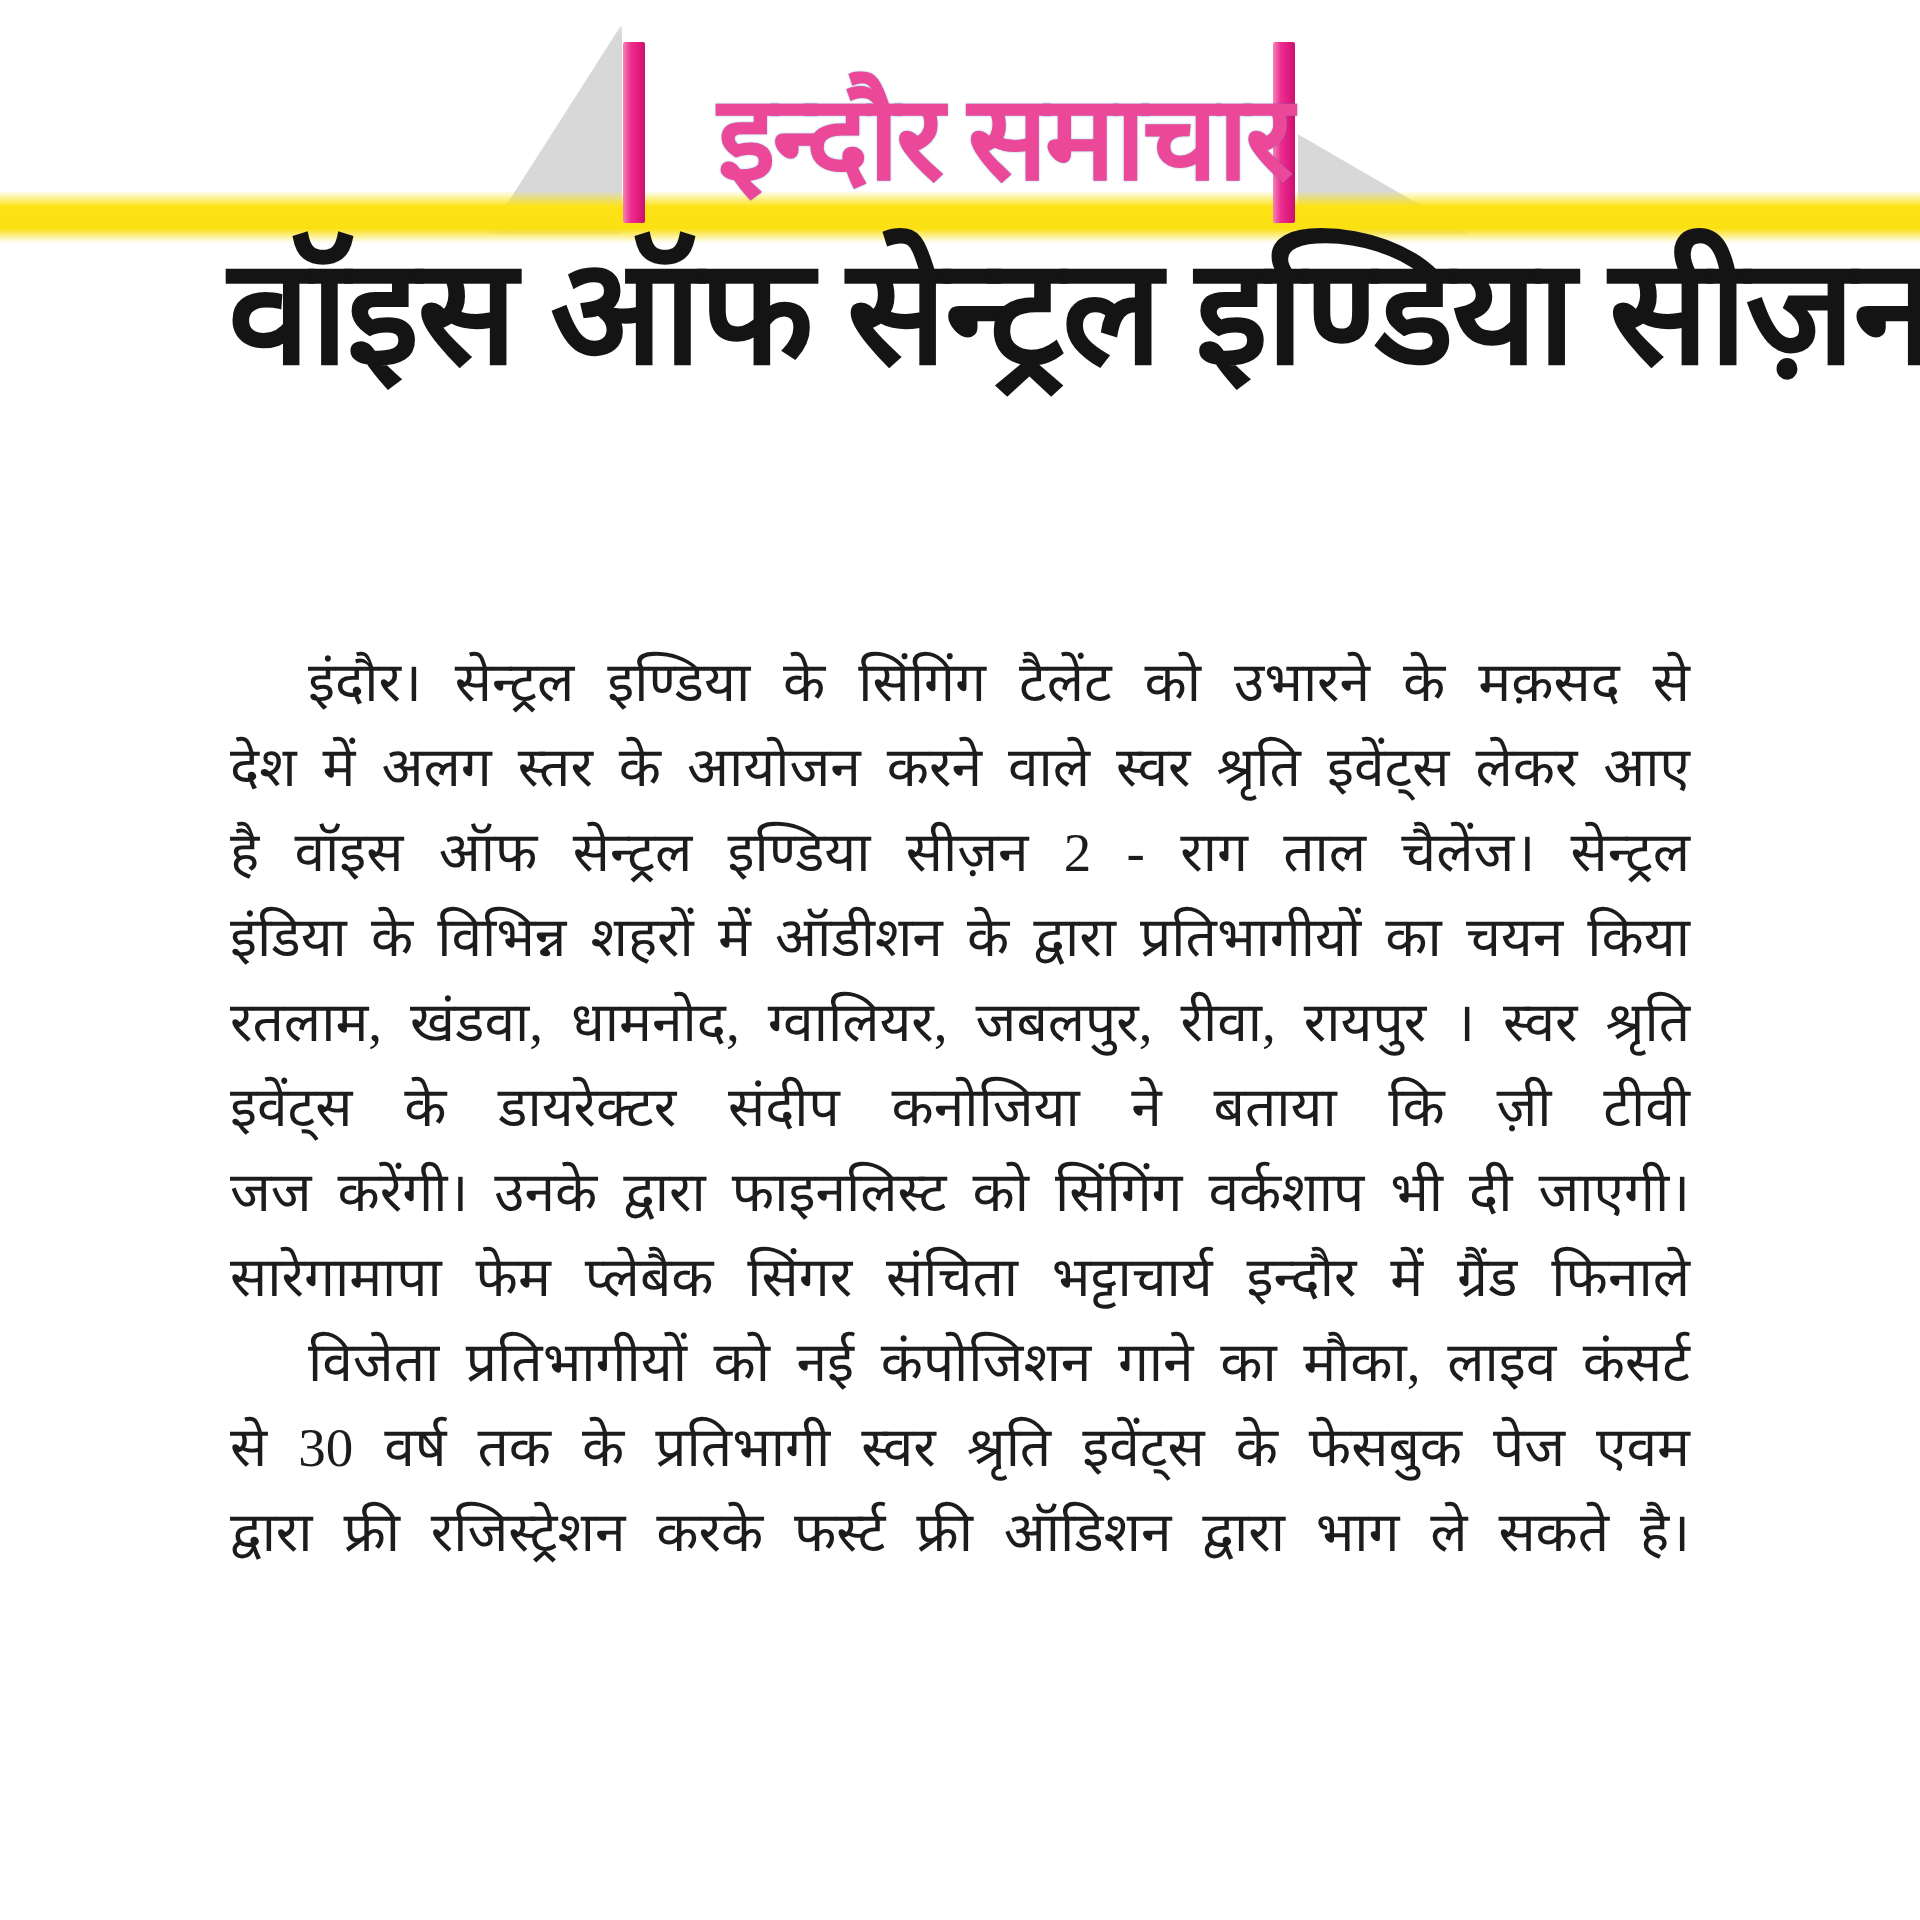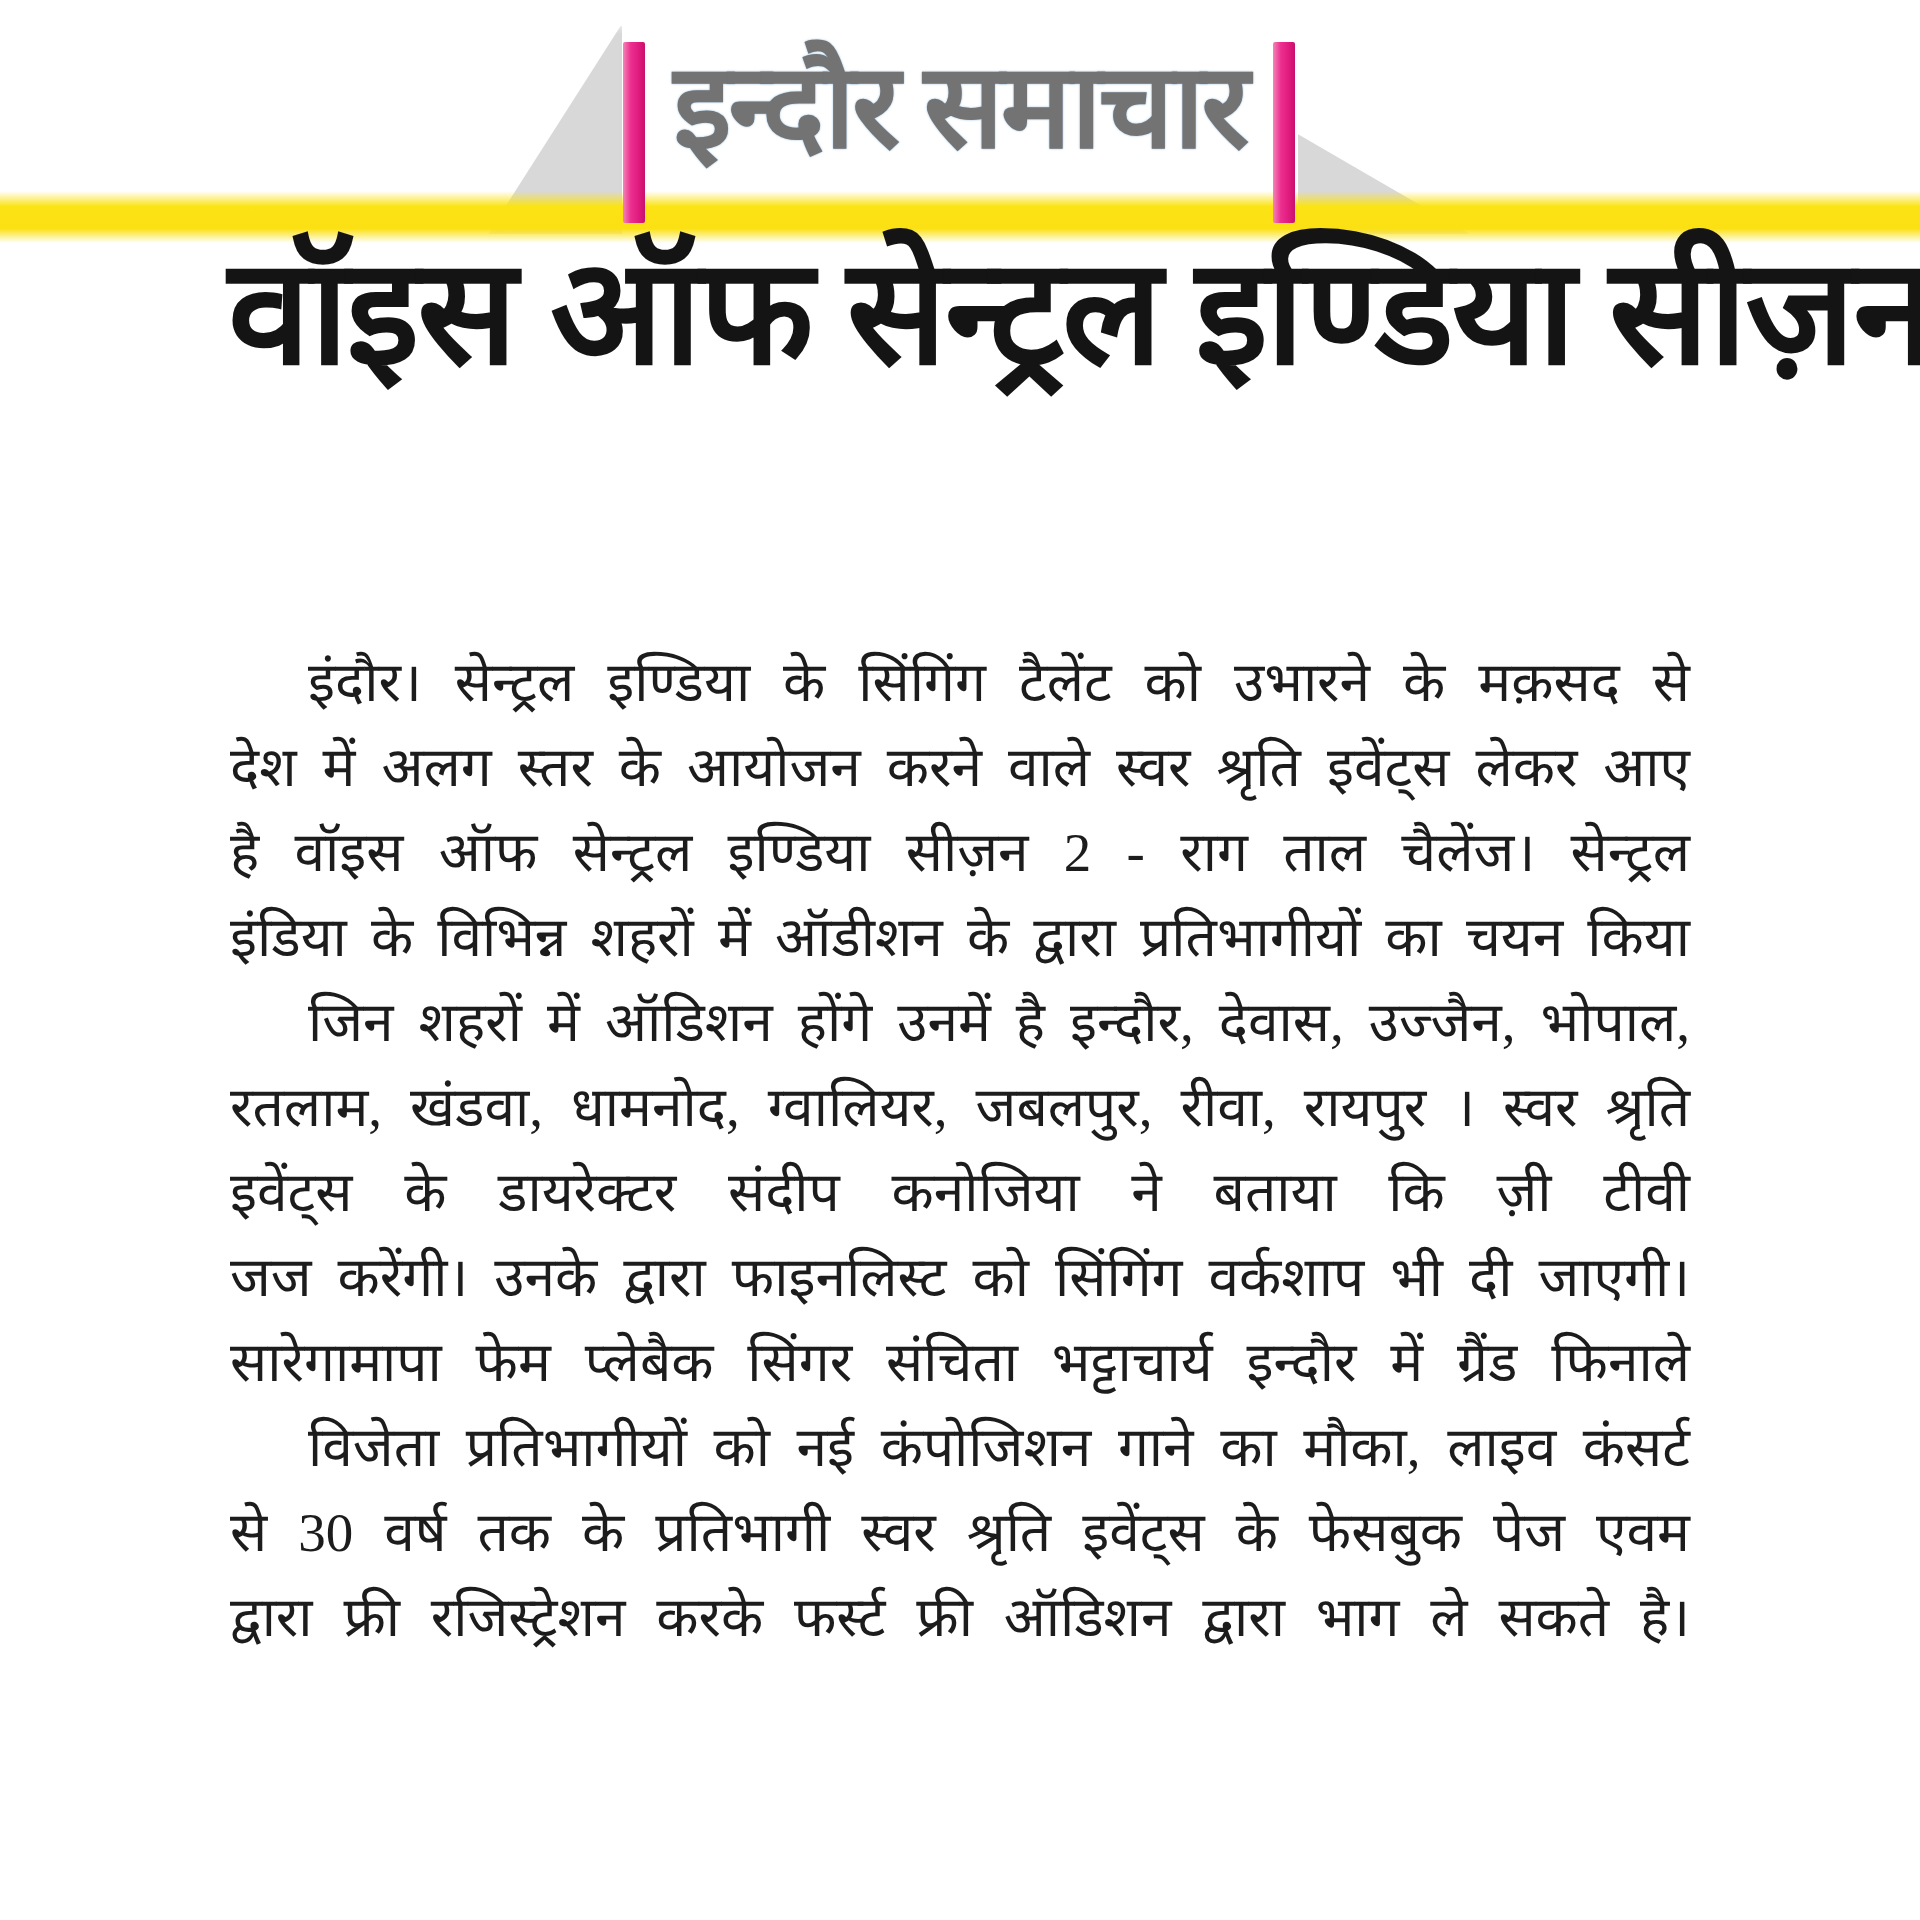--- a/index.html
+++ b/index.html
@@ -22,25 +22,26 @@
     background:linear-gradient(180deg, rgba(252,227,21,0) 0%, #fce315 30%, #fbe013 72%, rgba(252,227,21,0) 100%);
   }
   .pink-bar{
     position:absolute;top:42px;width:22px;height:181px;border-radius:2px;
     background:linear-gradient(90deg,#f584b5 0%, #ec2f90 35%, #e01c7f 70%, #c9106f 100%);
     filter:blur(0.6px);
   }
   .pink-bar.left{left:623px;}
   .pink-bar.right{left:1273px;}
   .masthead-title{
-    position:absolute;left:622px;top:22px;width:676px;height:172px;
+    position:absolute;left:622px;top:54px;width:676px;height:172px;
     display:flex;align-items:center;justify-content:center;
-    color:#737373;font-size:118px;font-weight:700;line-height:1;
+    color:#ec4899;font-size:118px;font-weight:700;line-height:1;
     white-space:nowrap;letter-spacing:-3px;
     text-shadow:0 0 2px rgba(34,119,190,0.55);
+    padding-left:44px;
   }
   
   .headline{
     position:absolute;left:228px;top:222px;width:1530px;
     color:#141414;font-weight:700;font-size:148px;line-height:182px;
     letter-spacing:-2px;
   }
   .headline .hl{white-space:nowrap;}
   
   .article{
@@ -73,21 +74,20 @@
     <div class="hl">वॉइस ऑफ सेन्ट्रल इण्डिया सीज़न 2</div>
   </div>
 
   <div class="article">
 
     <div class="line indent">इंदौर। सेन्ट्रल इण्डिया के सिंगिंग टैलेंट को उभारने के मक़सद से</div>
     <div class="line">देश में अलग स्तर के आयोजन करने वाले स्वर श्रृति इवेंट्स लेकर आए</div>
     <div class="line">है वॉइस ऑफ सेन्ट्रल इण्डिया सीज़न 2 - राग ताल चैलेंज। सेन्ट्रल</div>
     <div class="line">इंडिया के विभिन्न शहरों में ऑडीशन के द्वारा प्रतिभागीयों का चयन किया</div>
 
-    <div class="line indent">जिन शहरों में ऑडिशन होंगे उनमें है इन्दौर, देवास, उज्जैन, भोपाल,</div>
     <div class="line">रतलाम, खंडवा, धामनोद, ग्वालियर, जबलपुर, रीवा, रायपुर । स्वर श्रृति</div>
     <div class="line">इवेंट्स के डायरेक्टर संदीप कनोजिया ने बताया कि ज़ी टीवी</div>
     <div class="line">जज करेंगी। उनके द्वारा फाइनलिस्ट को सिंगिंग वर्कशाप भी दी जाएगी।</div>
     <div class="line">सारेगामापा फेम प्लेबैक सिंगर संचिता भट्टाचार्य इन्दौर में ग्रैंड फिनाले</div>
 
     <div class="line indent">विजेता प्रतिभागीयों को नई कंपोजिशन गाने का मौका, लाइव कंसर्ट</div>
     <div class="line">से 30 वर्ष तक के प्रतिभागी स्वर श्रृति इवेंट्स के फेसबुक पेज एवम</div>
     <div class="line">द्वारा फ्री रजिस्ट्रेशन करके फर्स्ट फ्री ऑडिशन द्वारा भाग ले सकते है।</div>
   </div>
 

